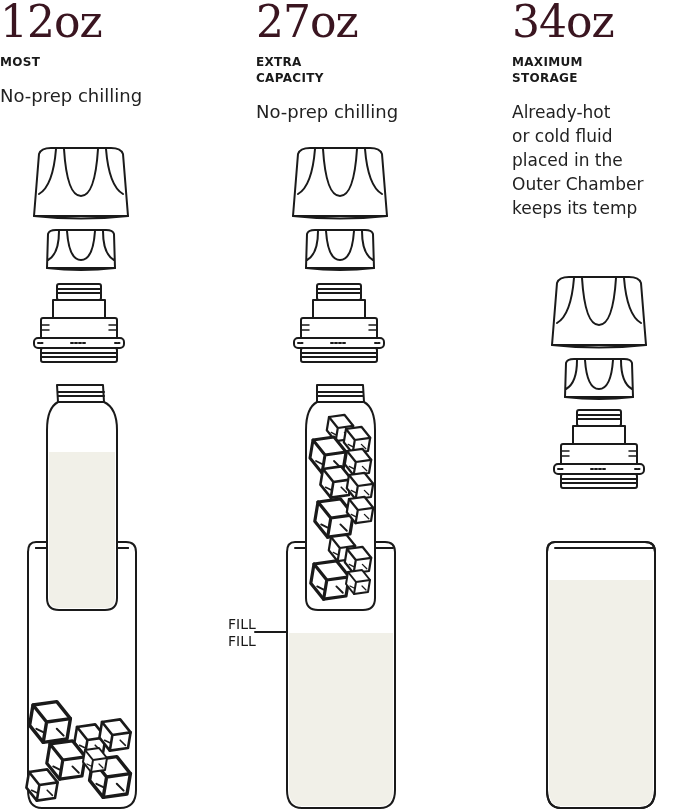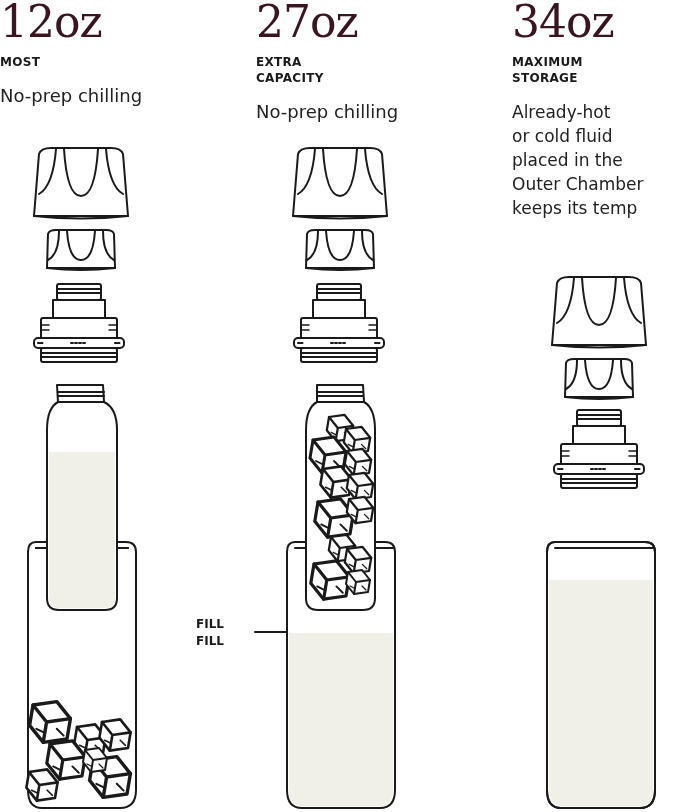--- a/index.html
+++ b/index.html
@@ -2,21 +2,21 @@
 <html><head>
 <meta charset="utf-8">
 <style>
   html, body { margin: 0; padding: 0; background: #ffffff; }
   body { width: 679px; height: 812px; position: relative; overflow: hidden; font-family: "DejaVu Sans", sans-serif; }
   .col { position: absolute; top: 0; text-align: left; }
   .size { font-family: "DejaVu Serif", serif; font-size: 44px; line-height: 44px; color: var(--brand); letter-spacing: -1px; margin-top: 0px; }
   .tag { font-weight: bold; font-size: 12px; line-height: 16px; color: #1a1a1a; letter-spacing: 0.3px; margin-top: 10px; }
   .desc { font-size: 18px; line-height: 24px; color: #222; margin-top: 16px; }
   .desc-multi { font-size: 17px; line-height: 24px; }
-  .fill-label { position: absolute; left: 196px; top: 616px; font-weight: bold; font-size: 12px; line-height: 17px; color: #1a1a1a; text-align: left; }
+  .fill-label { position: absolute; left: 228px; top: 616px; font-weight: normal; font-size: 14px; line-height: 17px; color: #1a1a1a; text-align: left; }
   svg { position: absolute; left: 0; top: 0; }
 </style>
 </head>
 <body>
 
 <style>:root { --brand: #3a1520; }</style>
 
 <div class="col" style="left:0; width:164px;">
   <div class="size">12oz</div>
   <div class="tag">

